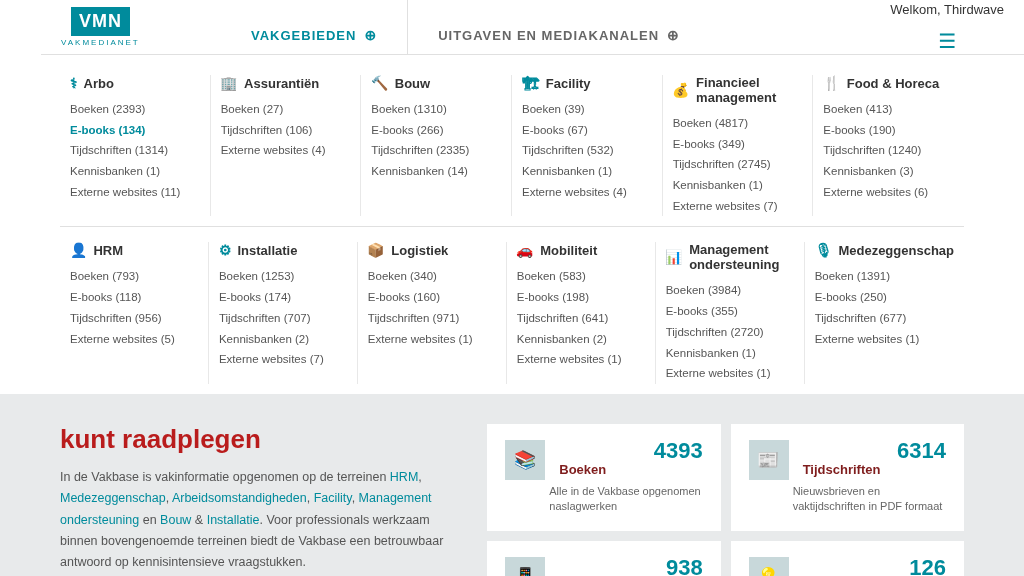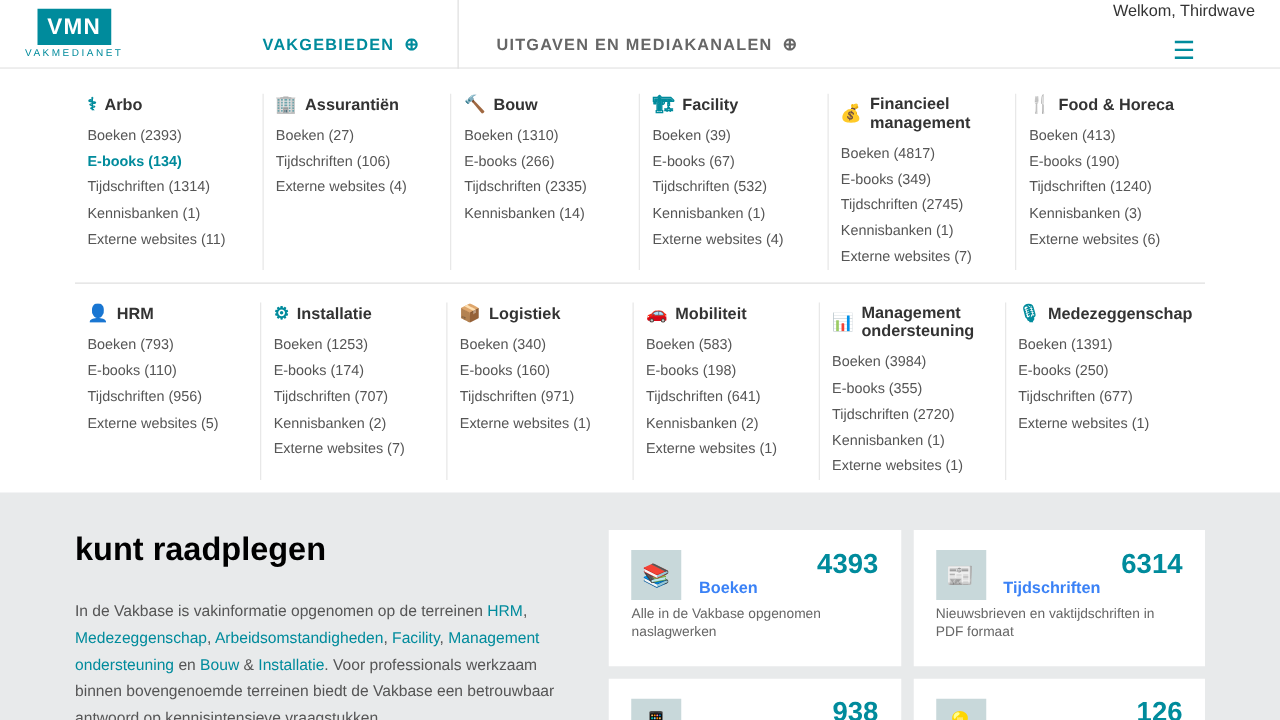--- a/index.html
+++ b/index.html
@@ -6,20 +6,21 @@
     body { font-family: Arial, sans-serif; font-size: 13px; color: #333; background: #fff; width: 1024px; }
 
     
     .header {
       display: flex;
       align-items: center;
       padding: 0 20px;
       height: 55px;
       border-bottom: 1px solid #e0e0e0;
       background: #fff;
+      margin-left: 41px;
     }
     .logo-area {
       width: 160px;
       display: flex;
       align-items: center;
     }
     .logo-box {
       background: #008b9c;
       color: #fff;
       font-weight: 900;
@@ -106,22 +107,22 @@
       padding: 30px 60px;
       display: flex;
       gap: 30px;
     }
     .vakbase-info {
       flex: 1;
     }
     .vakbase-title {
       font-size: 26px;
       font-weight: 700;
-      color: #000000;
-      margin-bottom: 24px;
+      color: #b91c1c;
+      margin-bottom: 12px;
       line-height: 1.2;
     }
     .vakbase-desc {
       font-size: 12.5px;
       color: #555;
       line-height: 1.7;
       margin-bottom: 32px;
     }
     .vakbase-desc a { color: #008b9c; text-decoration: none; }
     .stats-grid {
@@ -157,27 +158,28 @@
     .stat-number {
       font-size: 22px;
       font-weight: 900;
       color: #008b9c;
       line-height: 1;
       text-align: right;
     }
     .stat-label {
       font-size: 13px;
       font-weight: 700;
-      color: #3b82f6;
+      color: #7f1d1d;
       margin-bottom: 2px;
     }
     .stat-desc {
       font-size: 11px;
       color: #666;
       line-height: 1.4;
+      margin-left: 44px;
     }
   </style>
 </head>
 <body>
 
 <div class="header">
   <div class="logo-area">
     <div class="logo-wrapper">
       <div class="logo-box">
         <span>VMN</span>
@@ -268,21 +270,21 @@
       </div>
     </div>
   <div style="border-bottom:1px solid #e0e0e0; margin: 10px 0 15px 0;"></div>
   <div class="cat-grid" id="cat-row2">
       <div class="cat-column">
         <div class="cat-title">
           <span class="cat-icon">👤</span>
           <span>HRM</span>
         </div>
         <div class="cat-item">Boeken (793)</div>
-        <div class="cat-item">E-books  (110)</div>
+        <div class="cat-item">E-books  (118)</div>
         <div class="cat-item">Tijdschriften (956)</div>
         <div class="cat-item">Externe websites (5)</div>
       </div>
       <div class="cat-column">
         <div class="cat-title">
           <span class="cat-icon">⚙</span>
           <span>Installatie</span>
         </div>
         <div class="cat-item">Boeken (1253)</div>
         <div class="cat-item">E-books  (174)</div>

